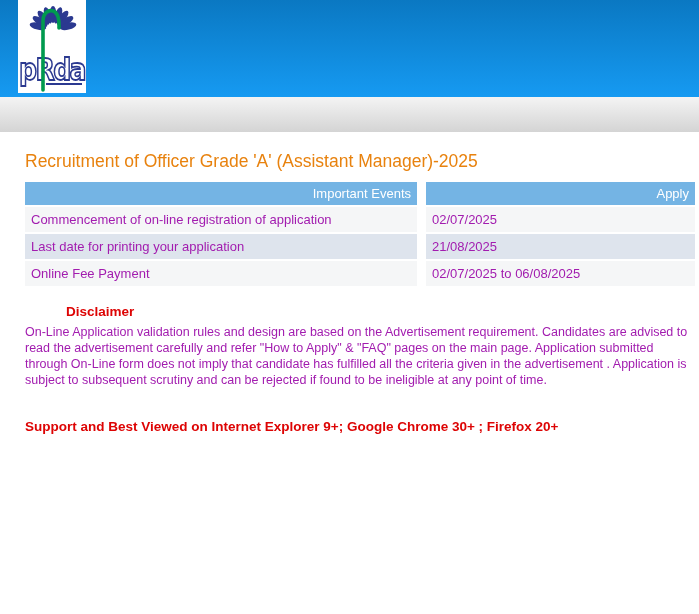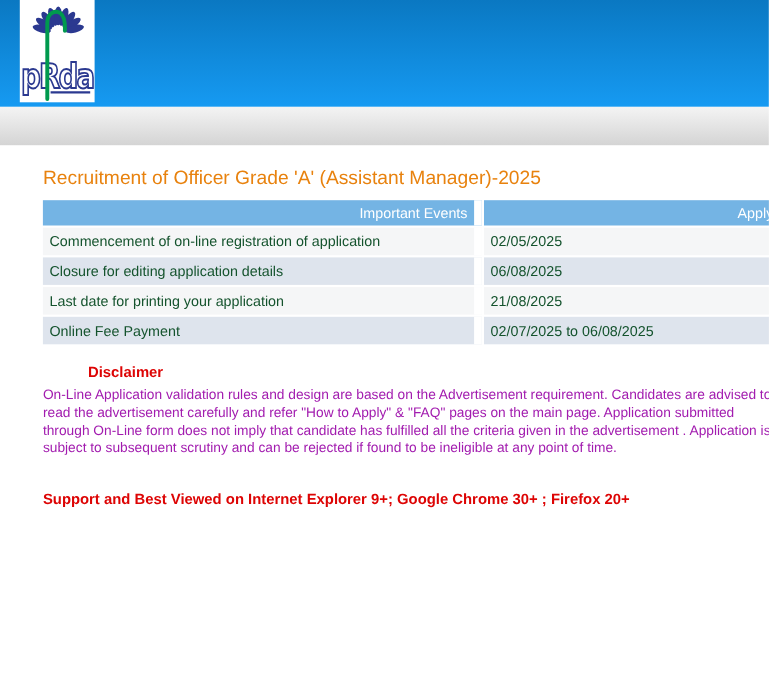--- a/index.html
+++ b/index.html
@@ -29,41 +29,41 @@
   .logo-box{
     position:absolute;left:18px;top:0;width:68px;height:93px;
     background:#ffffff;
   }
   .gray-bar{
     height:35px;
     background:linear-gradient(to bottom,#f4f4f4,#d4d4d4);
   }
 
   
-  .content{padding-left:39px;padding-right:2px;}
+  .content{padding-left:25px;padding-right:2px;}
   .page-title{
     margin:19px 0 8px 0;
     font-size:17.5px;font-weight:normal;
     color:var(--title-orange,#e8820e);
   }
 
   table.events-table{
     border-collapse:separate;border-spacing:2px 2px;
     width:674px;table-layout:fixed;
     margin-left:-2px;
     font-size:13px;
   }
   table.events-table th{
     background:var(--table-header-bg,#74b4e4);
     color:#ffffff;font-weight:normal;text-align:right;
     padding:4px 6px;
   }
   table.events-table th.col-events{width:399px;}
   table.events-table td{
-    padding:5px 6px;color:#14532d;
+    padding:5px 6px;color:#a21caf;
   }
   table.events-table td:first-child,
   table.events-table th:first-child{border-right:7px solid #ffffff;}
   table.events-table tbody tr:nth-child(odd) td{background:var(--row-bg,#f5f6f7);}
   table.events-table tbody tr:nth-child(even) td{background:var(--row-alt-bg,#dee4ed);}
 
   .disclaimer-heading{
     margin-top:16px;
     color:var(--alert-red,#dd0404);font-weight:bold;font-size:13.5px;margin-left:41px;
   }
@@ -133,25 +133,21 @@
     <table class="events-table">
       <thead>
         <tr>
           <th class="col-events">Important Events</th>
           <th class="col-dates">Apply</th>
         </tr>
       </thead>
       <tbody>
         <tr>
           <td>Commencement of on-line registration of application</td>
-          <td>02/05/2025</td>
-        </tr>
-        <tr>
-          <td>Closure for editing application details</td>
-          <td>06/08/2025</td>
+          <td>02/07/2025</td>
         </tr>
         <tr>
           <td>Last date for printing your application</td>
           <td>21/08/2025</td>
         </tr>
         <tr>
           <td>Online Fee Payment</td>
           <td>02/07/2025 to 06/08/2025</td>
         </tr>
       </tbody>

